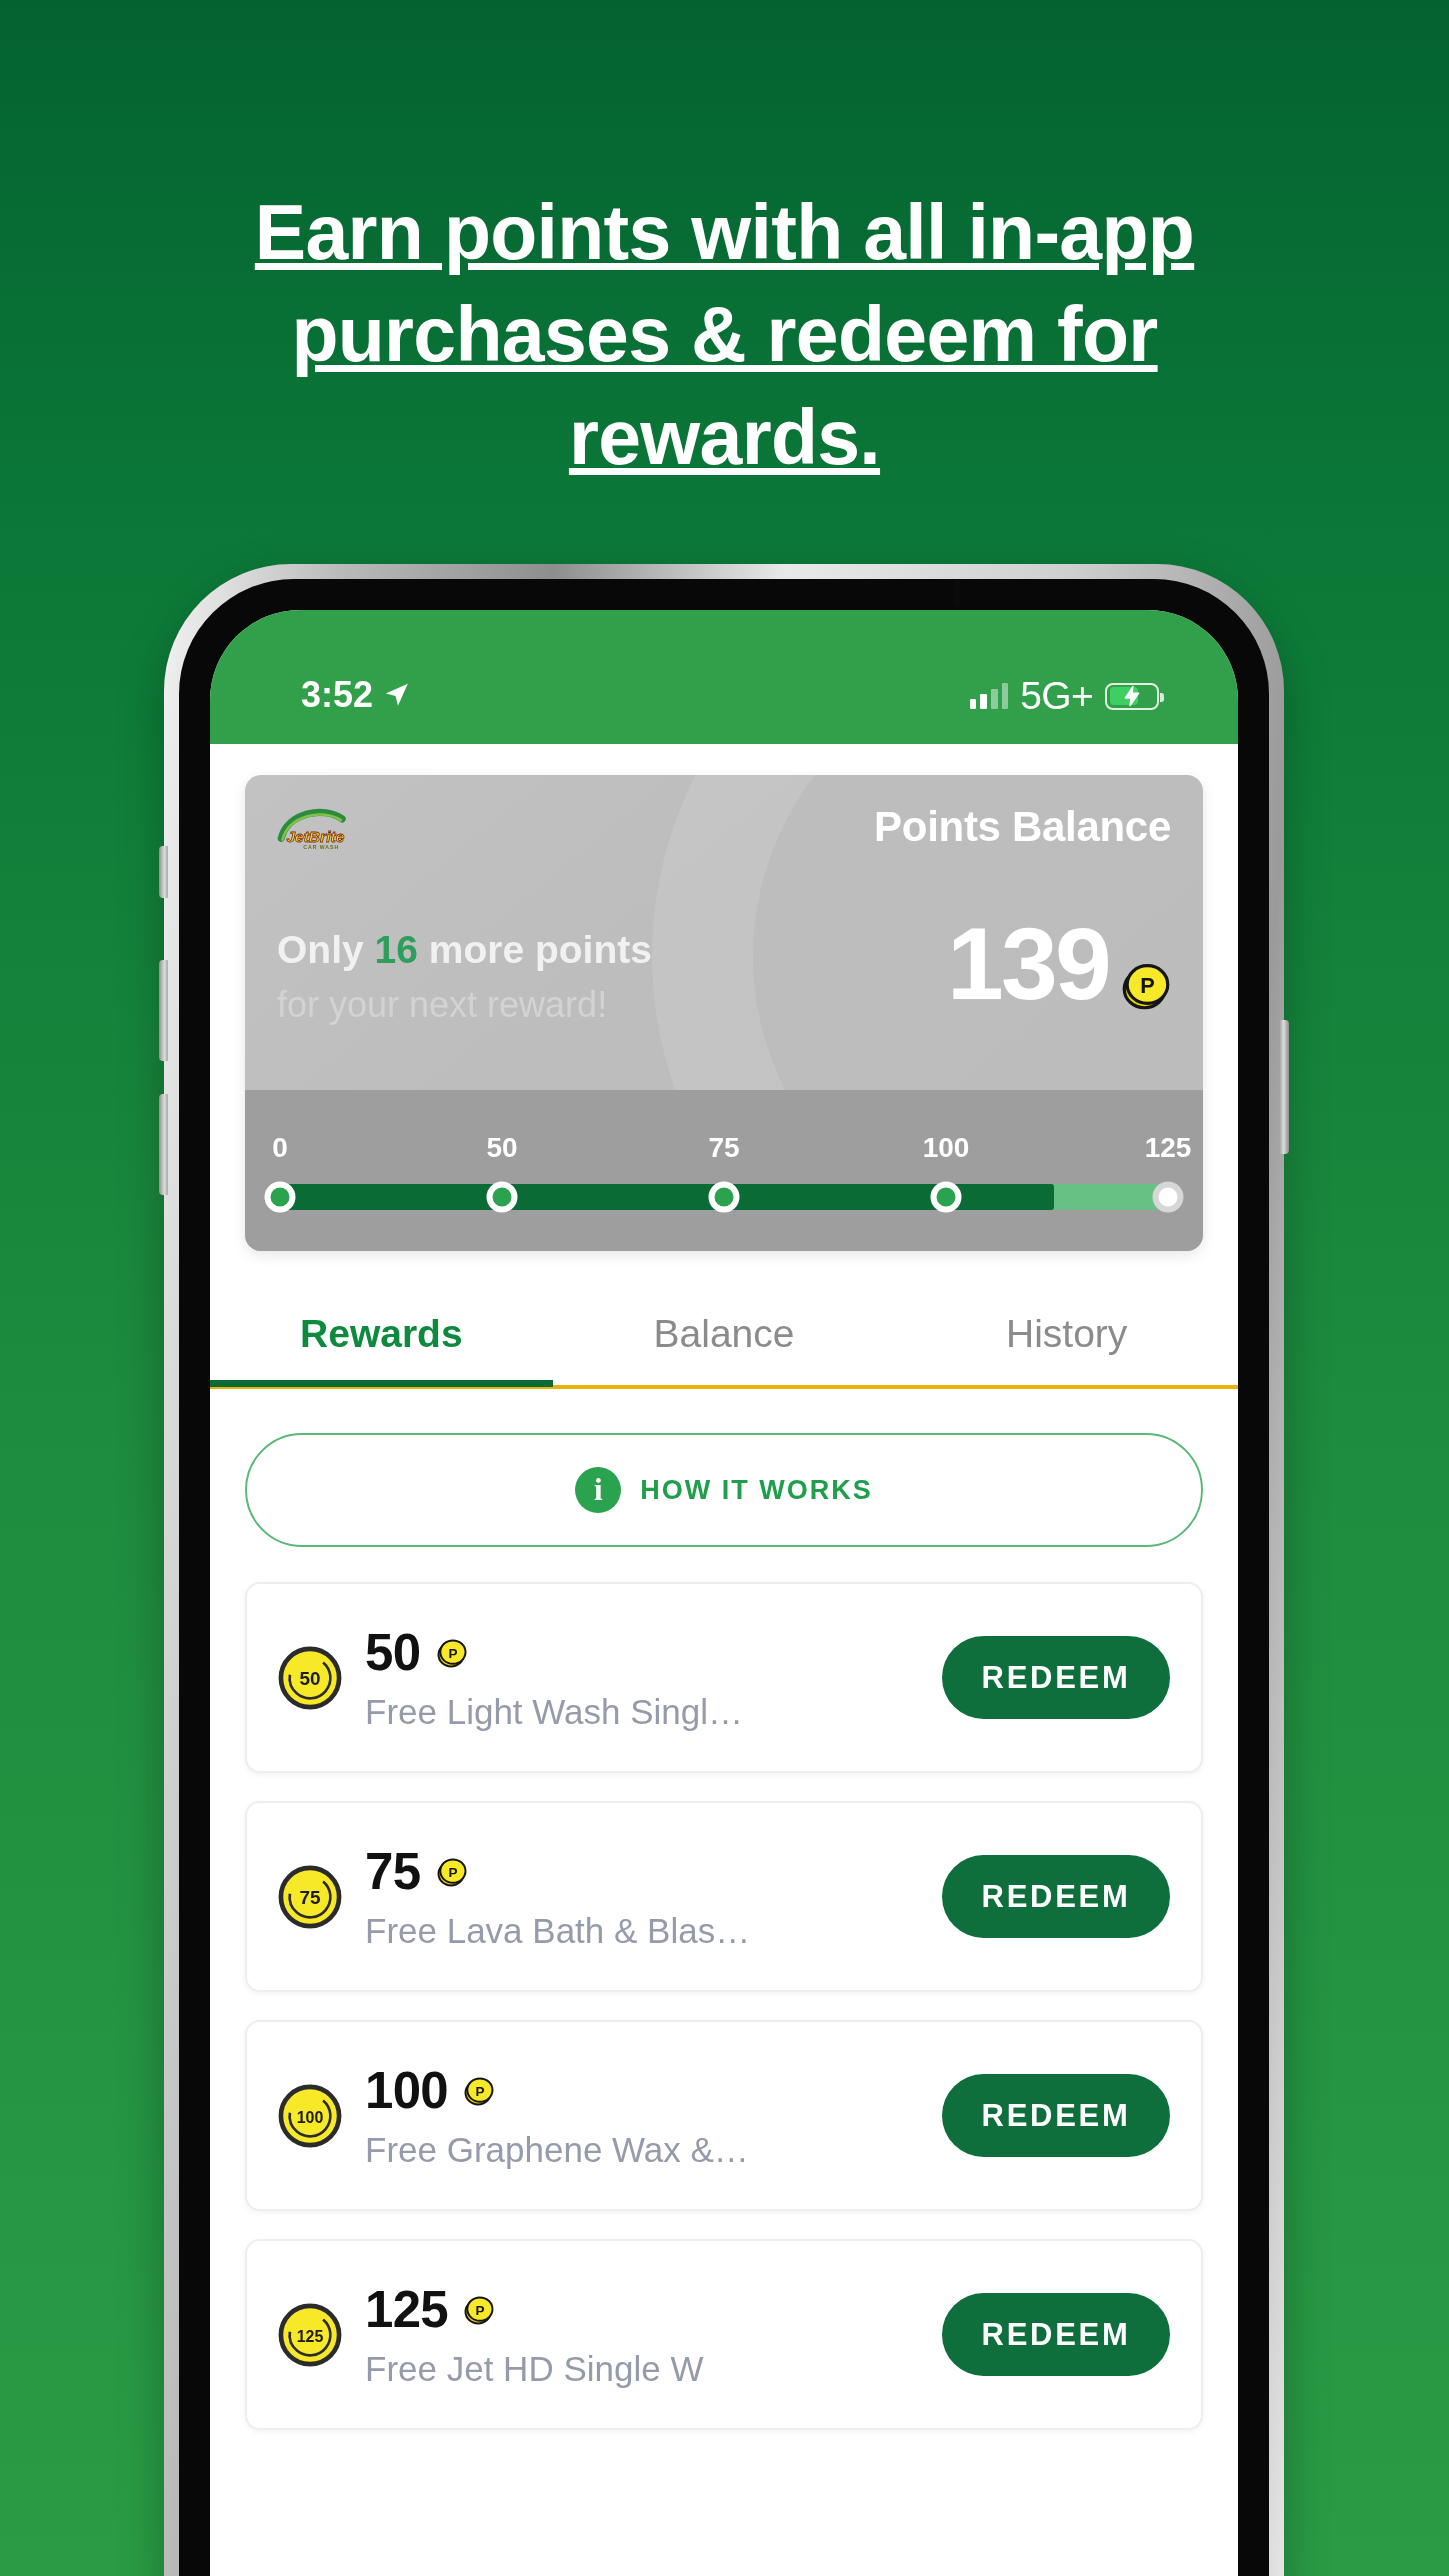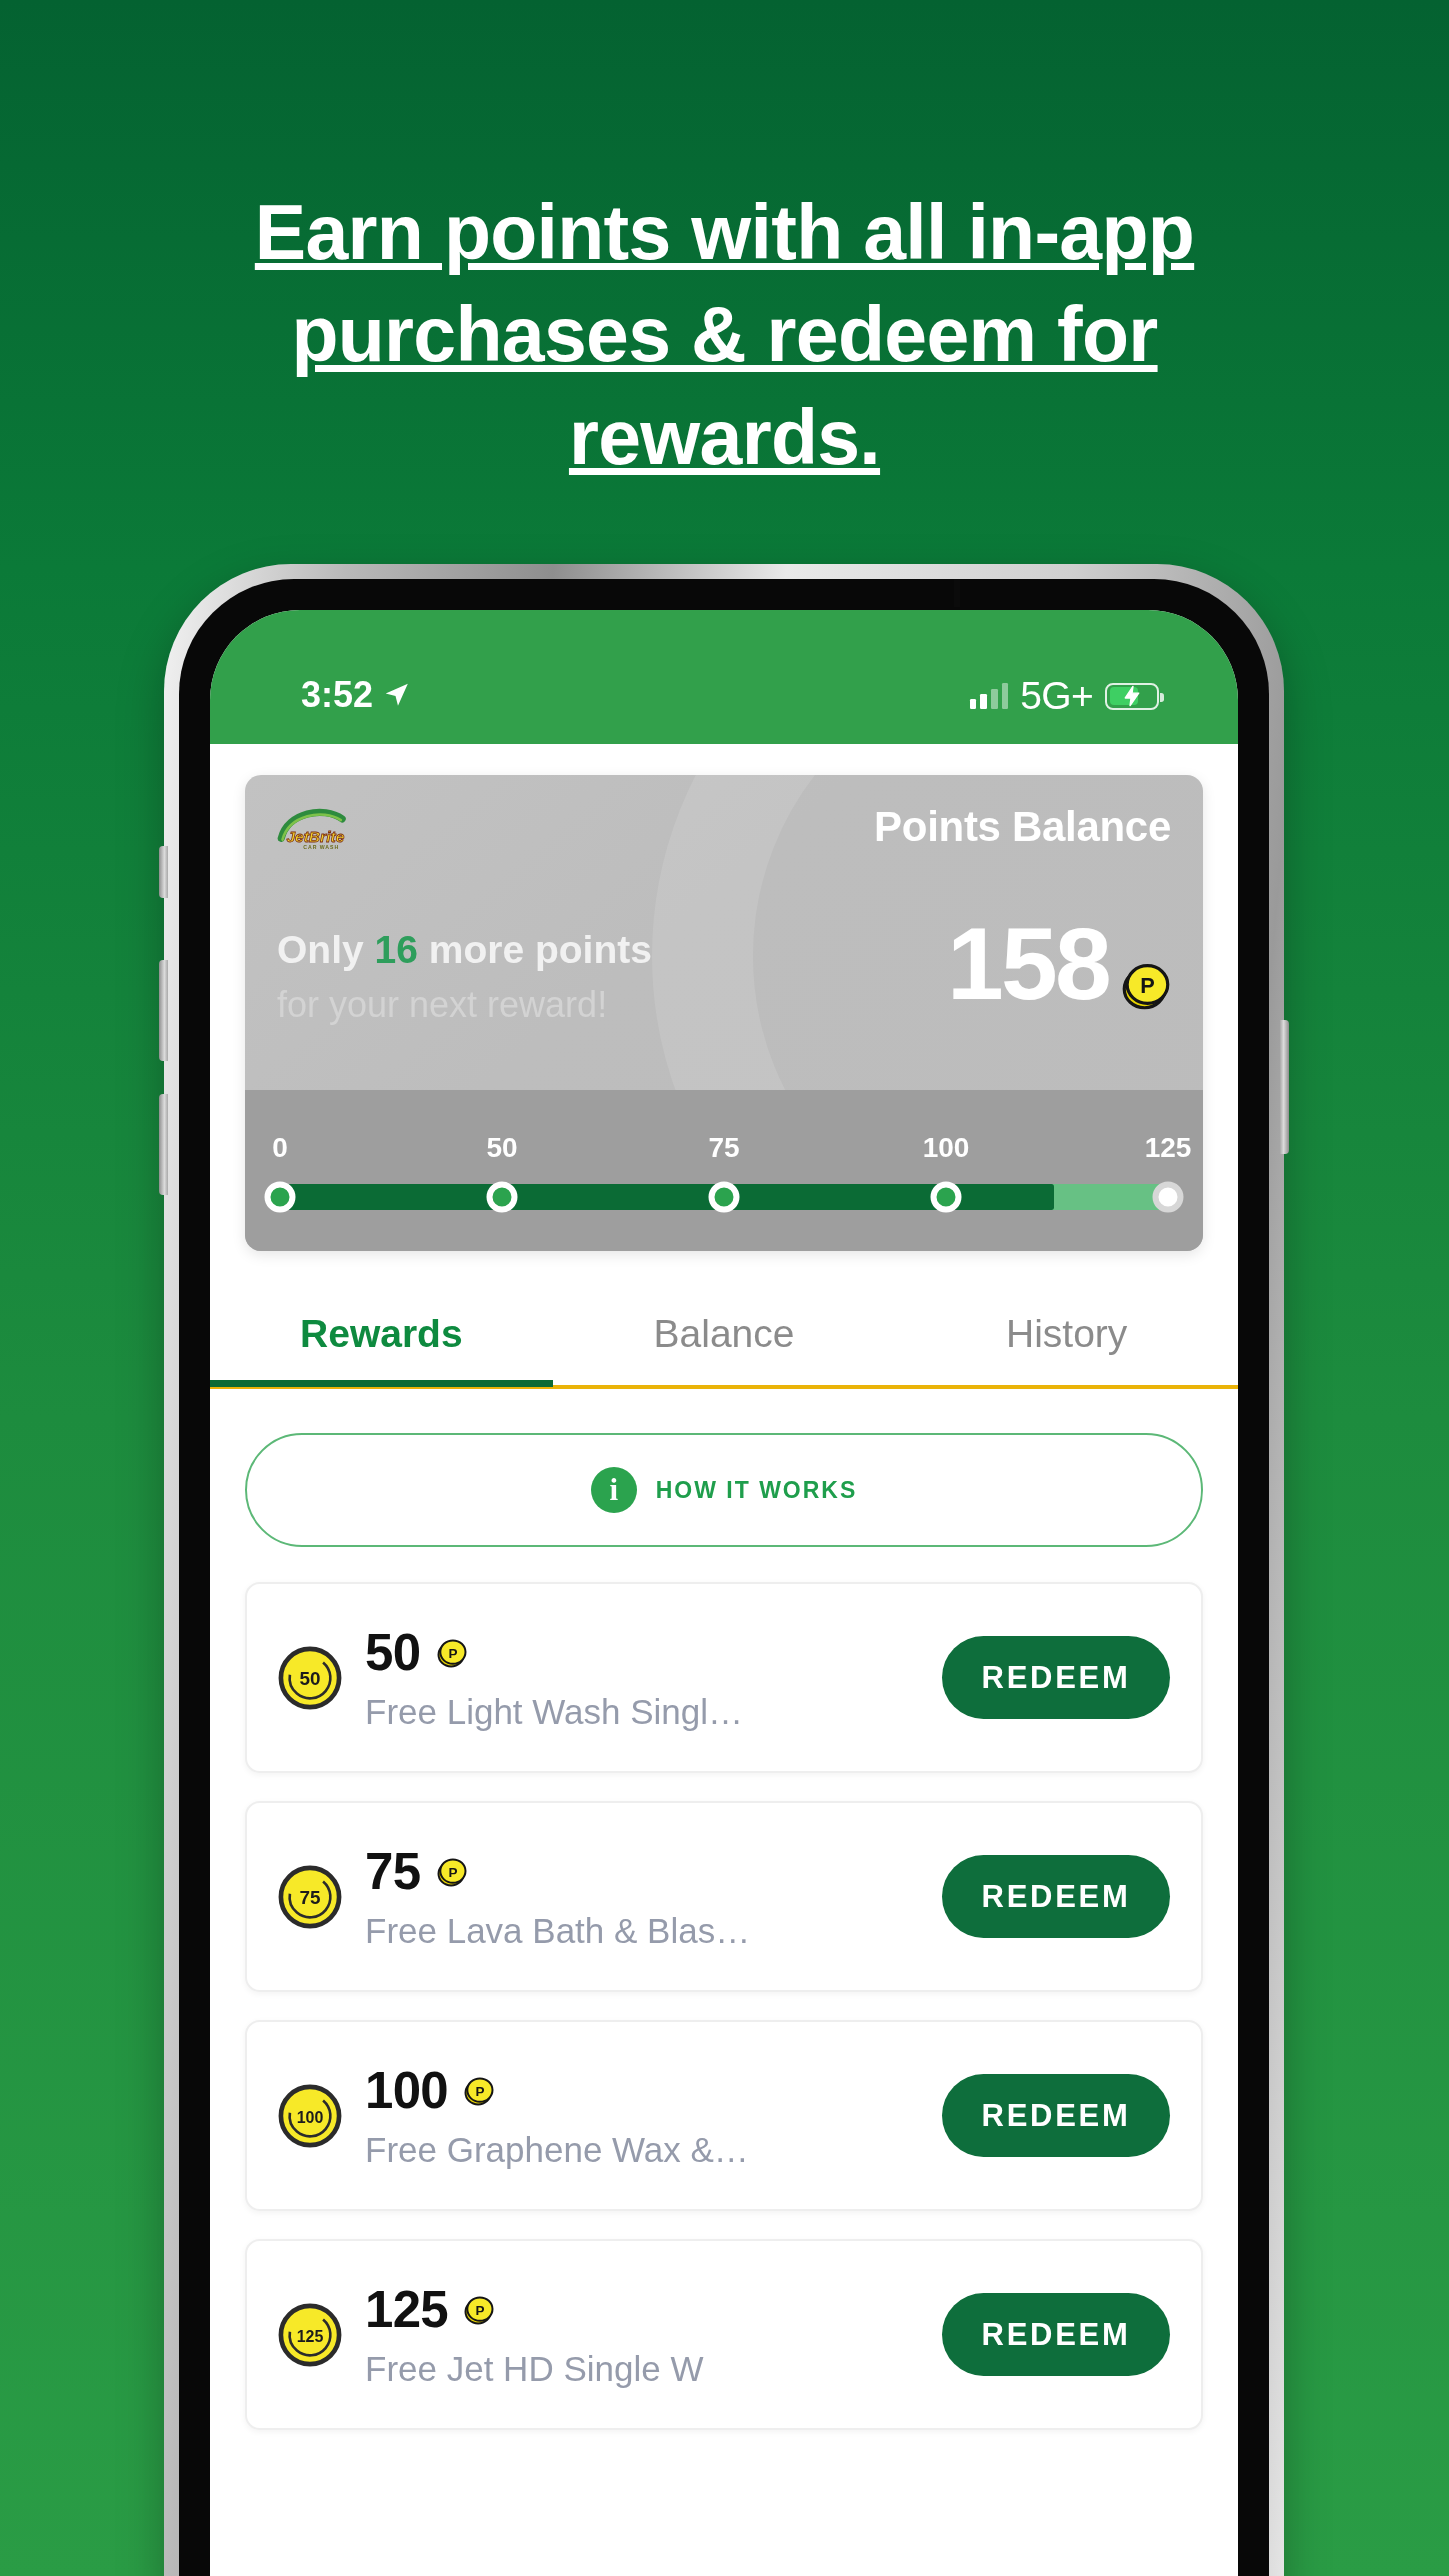--- a/index.html
+++ b/index.html
@@ -182,21 +182,21 @@
     display:flex; align-items:center; justify-content:center; gap:19px;
     background:#fff;
   }
   .info-ic{
     width:46px; height:46px; border-radius:50%; background:#2ba34e;
     color:#fff; font-size:31px; font-weight:bold;
     display:flex; align-items:center; justify-content:center;
     font-family:"Liberation Serif", serif;
   }
   .hiw-label{
-    color:#1f9e4c; font-size:23px; font-weight:bold; letter-spacing:2px;
+    color:#1f9e4c; font-size:27px; font-weight:bold; letter-spacing:2px;
   }
 
   
   .rewards{ margin:35px 35px 0 35px; }
   .reward{
     display:flex; align-items:center;
     background:#fff; border:2px solid #eeeeee; border-radius:14.8px;
     padding:27px 31px; margin-bottom:28px; height:191px;
     box-shadow:0 2px 6.7px rgba(0,0,0,.05);
   }
@@ -266,21 +266,21 @@
             <text x="40" y="72" font-family="Liberation Sans, sans-serif" font-size="8" font-weight="bold" fill="#6a6a1a" letter-spacing="1.5">CAR WASH</text>
           </svg>
 
           <div class="pts-label">Points Balance</div>
 
           <div class="only-line">
             <span>Only </span><span class="hl">16</span><span> more points</span>
           </div>
           <div class="next-line">for your next reward!</div>
 
-          <div class="big-bal">158</div>
+          <div class="big-bal">139</div>
 
           <svg class="coin-big" width="58" height="58" viewBox="0 0 40 40">
             <ellipse cx="19" cy="22" rx="14" ry="13" fill="#e8d400" stroke="#151515" stroke-width="2.2"></ellipse>
             <ellipse cx="21" cy="19" rx="14" ry="13" fill="#f7e928" stroke="#151515" stroke-width="2.2"></ellipse>
             <text x="21" y="25" text-anchor="middle" font-family="Liberation Sans, sans-serif" font-size="15" font-weight="bold" fill="#151515">P</text>
           </svg>
         </div>
 
         <div class="prog-wrap">
           <div class="ticks">

